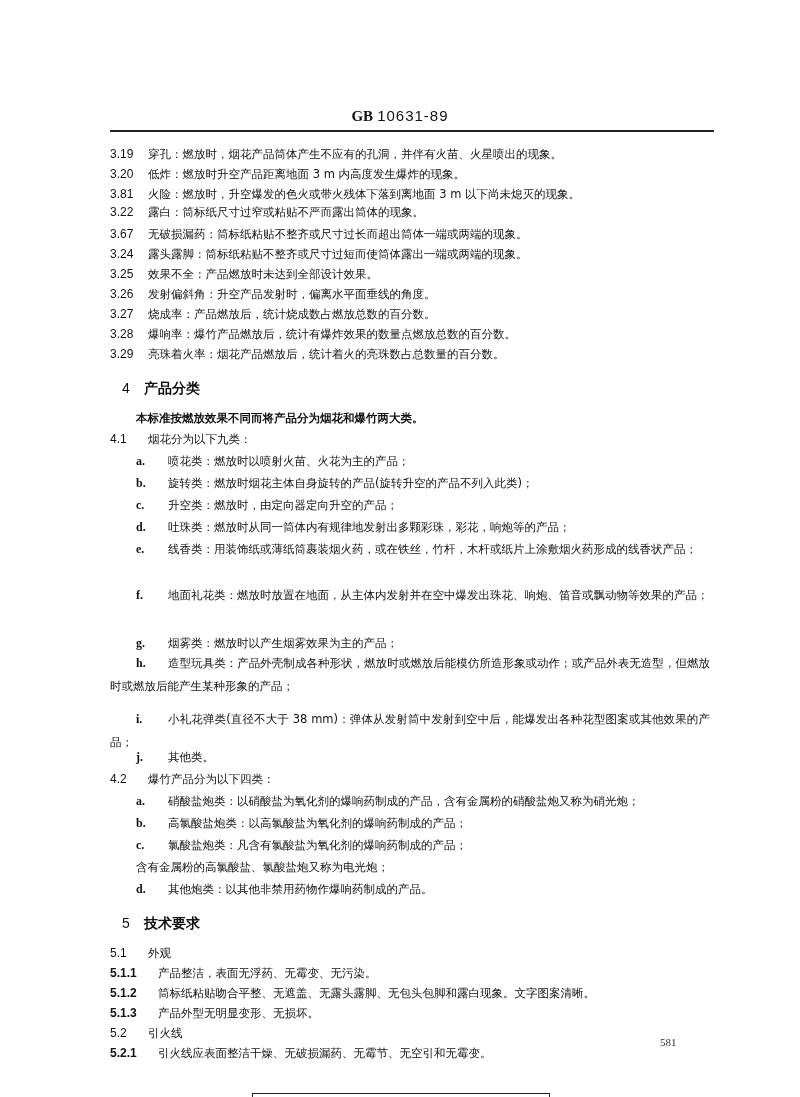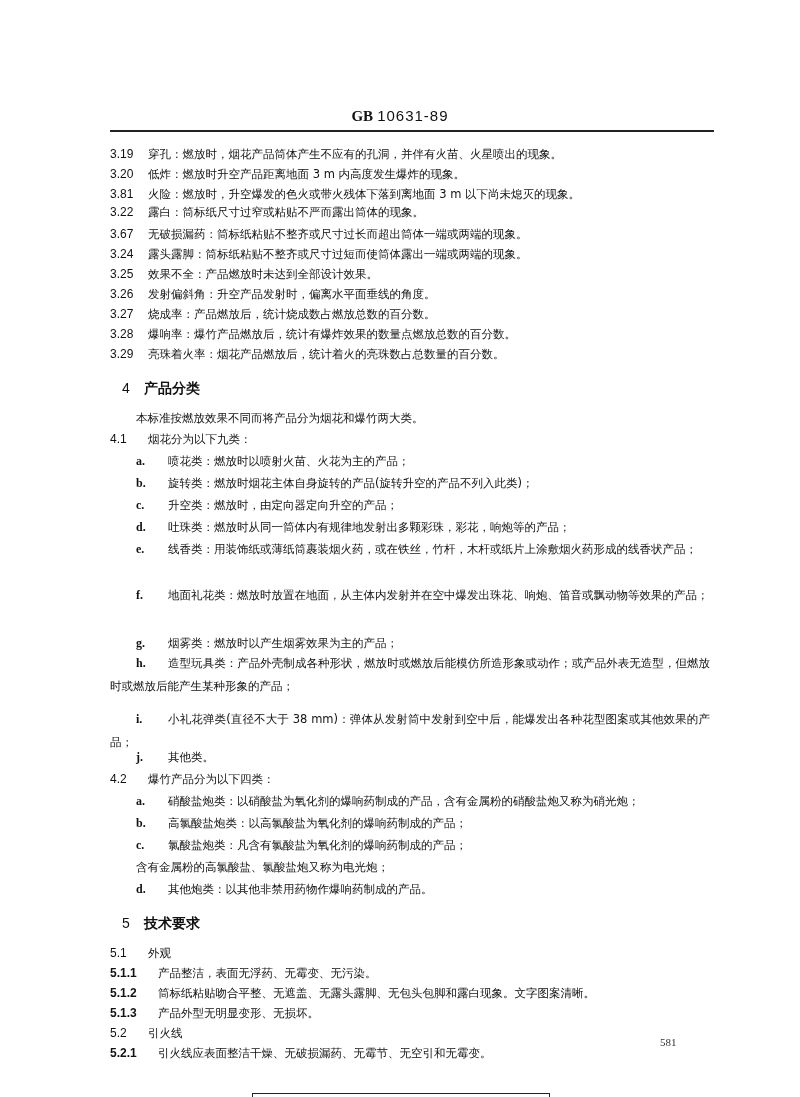--- a/index.html
+++ b/index.html
@@ -9,21 +9,21 @@
   }
   .header {
     position: absolute; top: 107px; left: 0; width: 800px; text-align: center;
     font-family: "Liberation Sans", sans-serif; font-size: 15px; letter-spacing: 1px; color: #111;
   }
   .header b { font-family: "Liberation Serif", serif; font-weight: bold; letter-spacing: 0; margin-right: 4px; }
   .rule { position: absolute; top: 130px; left: 110px; width: 604px; height: 2px; background: #222; }
   .line { position: absolute; left: 110px; font-size: 11.5px; line-height: 14px; white-space: nowrap; }
   .num { display: inline-block; width: 38px; font-family: "Liberation Sans", sans-serif; font-size: 12px; }
   .num.w2 { width: 48px; font-weight: bold; }
-  .para { position: absolute; left: 136px; font-size: 11.5px; line-height: 14px; white-space: nowrap; }
+  .para { position: absolute; left: 136px; font-size: 11.5px; line-height: 14px; white-space: nowrap; font-weight: bold; }
   .item { position: absolute; left: 136px; font-size: 11.5px; white-space: nowrap; }
   .item .lt { display: inline-block; width: 32px; font-family: "Liberation Serif", serif; font-weight: bold; font-size: 12px; }
   .wrap { position: absolute; left: 110px; width: 600px; font-size: 11.5px; line-height: 23px; text-align: justify; }
   .wrap .lt { display: inline-block; width: 32px; margin-left: 26px; font-family: "Liberation Serif", serif; font-weight: bold; font-size: 12px; }
   .sect { position: absolute; left: 110px; font-size: 14px; font-weight: bold; margin-left: 12px; }
   .sect .sn { font-family: "Liberation Sans", sans-serif; font-weight: normal; display: inline-block; width: 22px; }
   .pageno { position: absolute; top: 1040px; left: 660px; font-family: "Liberation Serif", serif; font-size: 11px; color: #333; }
   .bottom-box { position: absolute; top: 1093px; left: 252px; width: 296px; height: 10px; border: 1.5px solid #222; }
 </style>
 </head>

